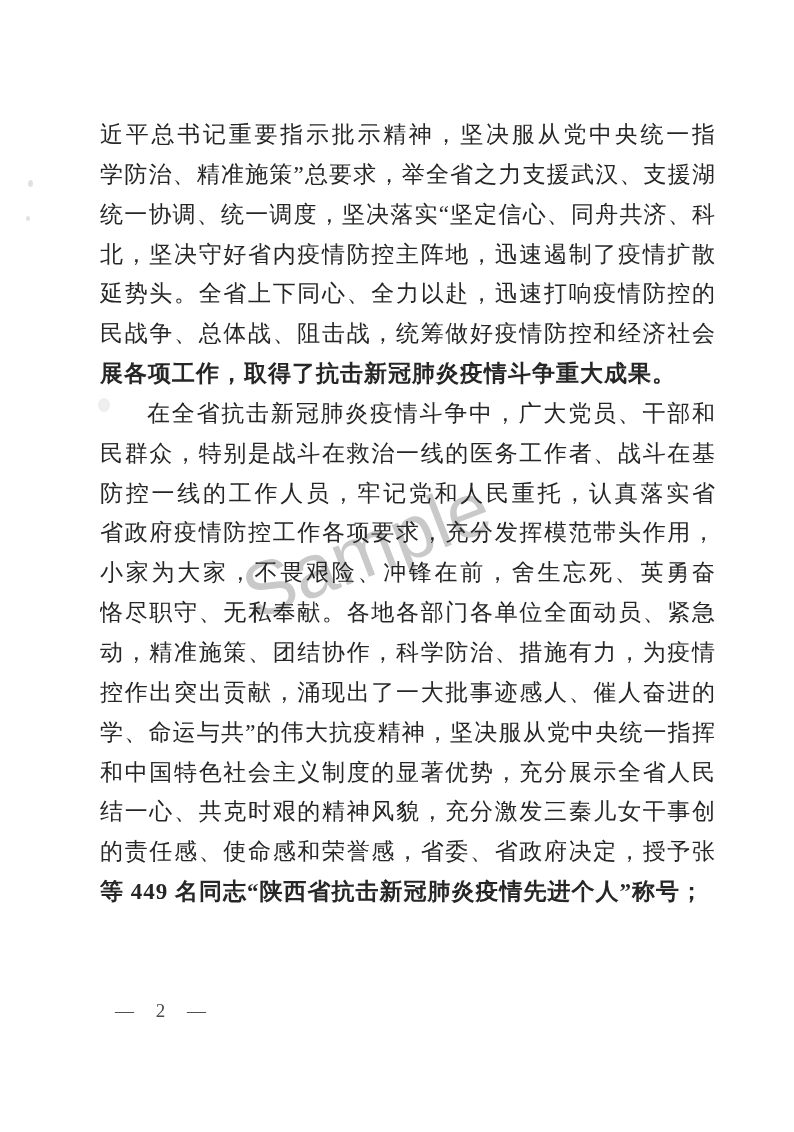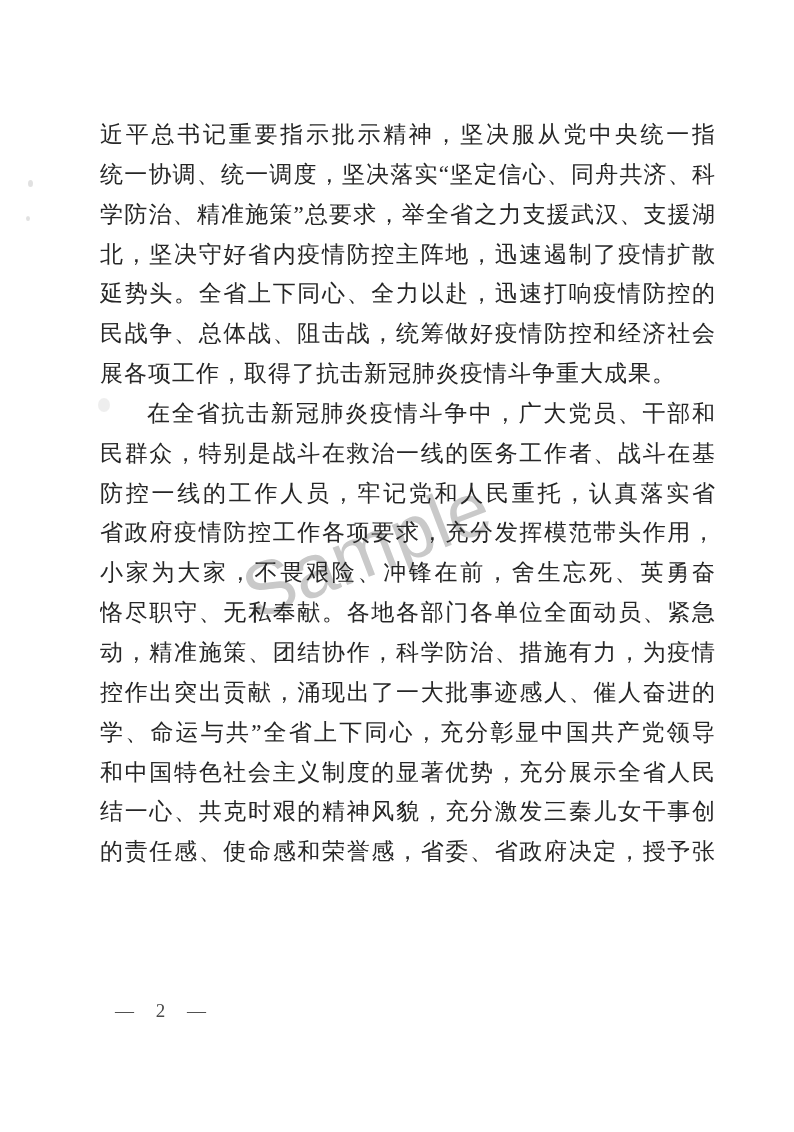--- a/index.html
+++ b/index.html
@@ -37,21 +37,21 @@
     line-height: 39.85px;
     font-size: 23px;
     letter-spacing: 1px;
     color: #262626;
     text-align: justify;
     text-align-last: justify;
     text-justify: inter-character;
     overflow: hidden;
   }
   .line.indent { text-indent: 47px; }
-  .line.para-end { text-align-last: left; }
+  .line.para-end { text-align-last: left; font-weight: bold; }
   .footer {
     position: absolute;
     left: 115px;
     top: 1000px;
     font-size: 19px;
     letter-spacing: 6px;
     word-spacing: 5px;
     color: #4a4a4a;
     z-index: 2;
   }
@@ -71,35 +71,36 @@
 <div class="page">
 
   <div class="speck speck-1"></div>
   <div class="speck speck-2"></div>
   <div class="speck speck-3"></div>
 
   <div class="watermark">Sample</div>
 
   <div class="text-body">
       <div class="line">近平总书记重要指示批示精神，坚决服从党中央统一指挥、</div>
+      <div class="line">学防治、精准施策”总要求，举全省之力支援武汉、支援湖</div>
       <div class="line">统一协调、统一调度，坚决落实“坚定信心、同舟共济、科</div>
-      <div class="line">学防治、精准施策”总要求，举全省之力支援武汉、支援湖</div>
       <div class="line">北，坚决守好省内疫情防控主阵地，迅速遏制了疫情扩散蔓</div>
       <div class="line">延势头。全省上下同心、全力以赴，迅速打响疫情防控的人</div>
       <div class="line">民战争、总体战、阻击战，统筹做好疫情防控和经济社会发</div>
       <div class="line para-end">展各项工作，取得了抗击新冠肺炎疫情斗争重大成果。</div>
       <div class="line indent">在全省抗击新冠肺炎疫情斗争中，广大党员、干部和人</div>
       <div class="line">民群众，特别是战斗在救治一线的医务工作者、战斗在基层</div>
       <div class="line">防控一线的工作人员，牢记党和人民重托，认真落实省委、</div>
       <div class="line">省政府疫情防控工作各项要求，充分发挥模范带头作用，舍</div>
       <div class="line">小家为大家，不畏艰险、冲锋在前，舍生忘死、英勇奋战，</div>
       <div class="line">恪尽职守、无私奉献。各地各部门各单位全面动员、紧急行</div>
       <div class="line">动，精准施策、团结协作，科学防治、措施有力，为疫情防</div>
       <div class="line">控作出突出贡献，涌现出了一大批事迹感人、催人奋进的先</div>
-      <div class="line">学、命运与共”全省上下同心，充分彰显中国共产党领导</div>
+      <div class="line">学、命运与共”的伟大抗疫精神，坚决服从党中央统一指挥</div>
       <div class="line">和中国特色社会主义制度的显著优势，充分展示全省人民团</div>
       <div class="line">结一心、共克时艰的精神风貌，充分激发三秦儿女干事创业</div>
       <div class="line">的责任感、使命感和荣誉感，省委、省政府决定，授予张杰</div>
+      <div class="line para-end">等 449 名同志“陕西省抗击新冠肺炎疫情先进个人”称号；</div>
     </div>
 
   <div class="footer">— 2 —</div>
 
 </div>
 
 </body></html>

